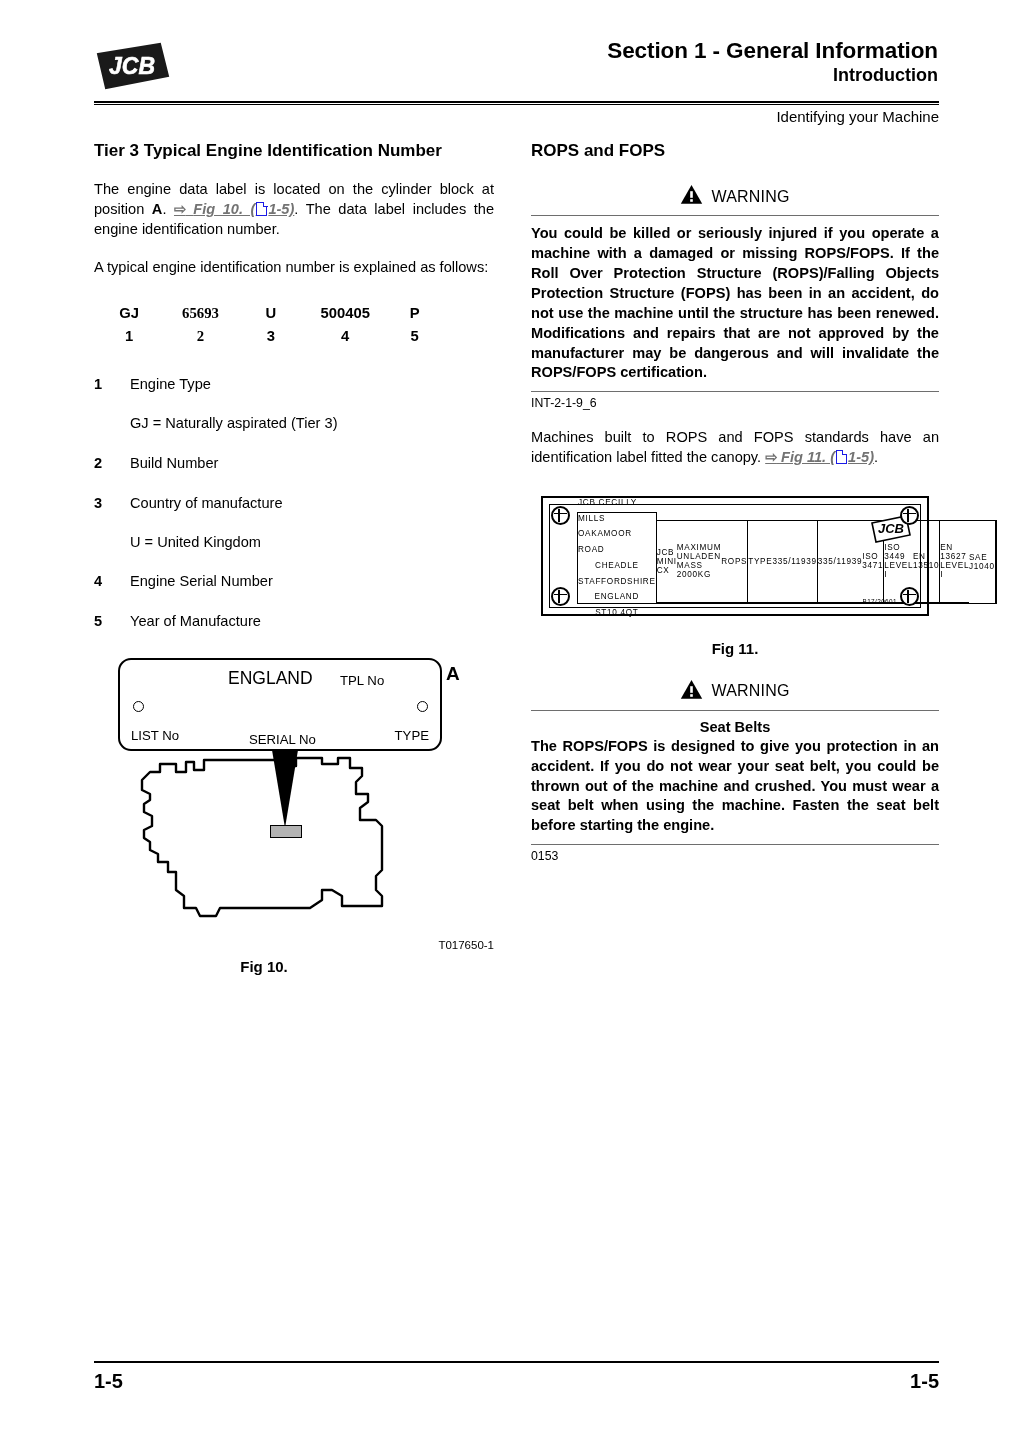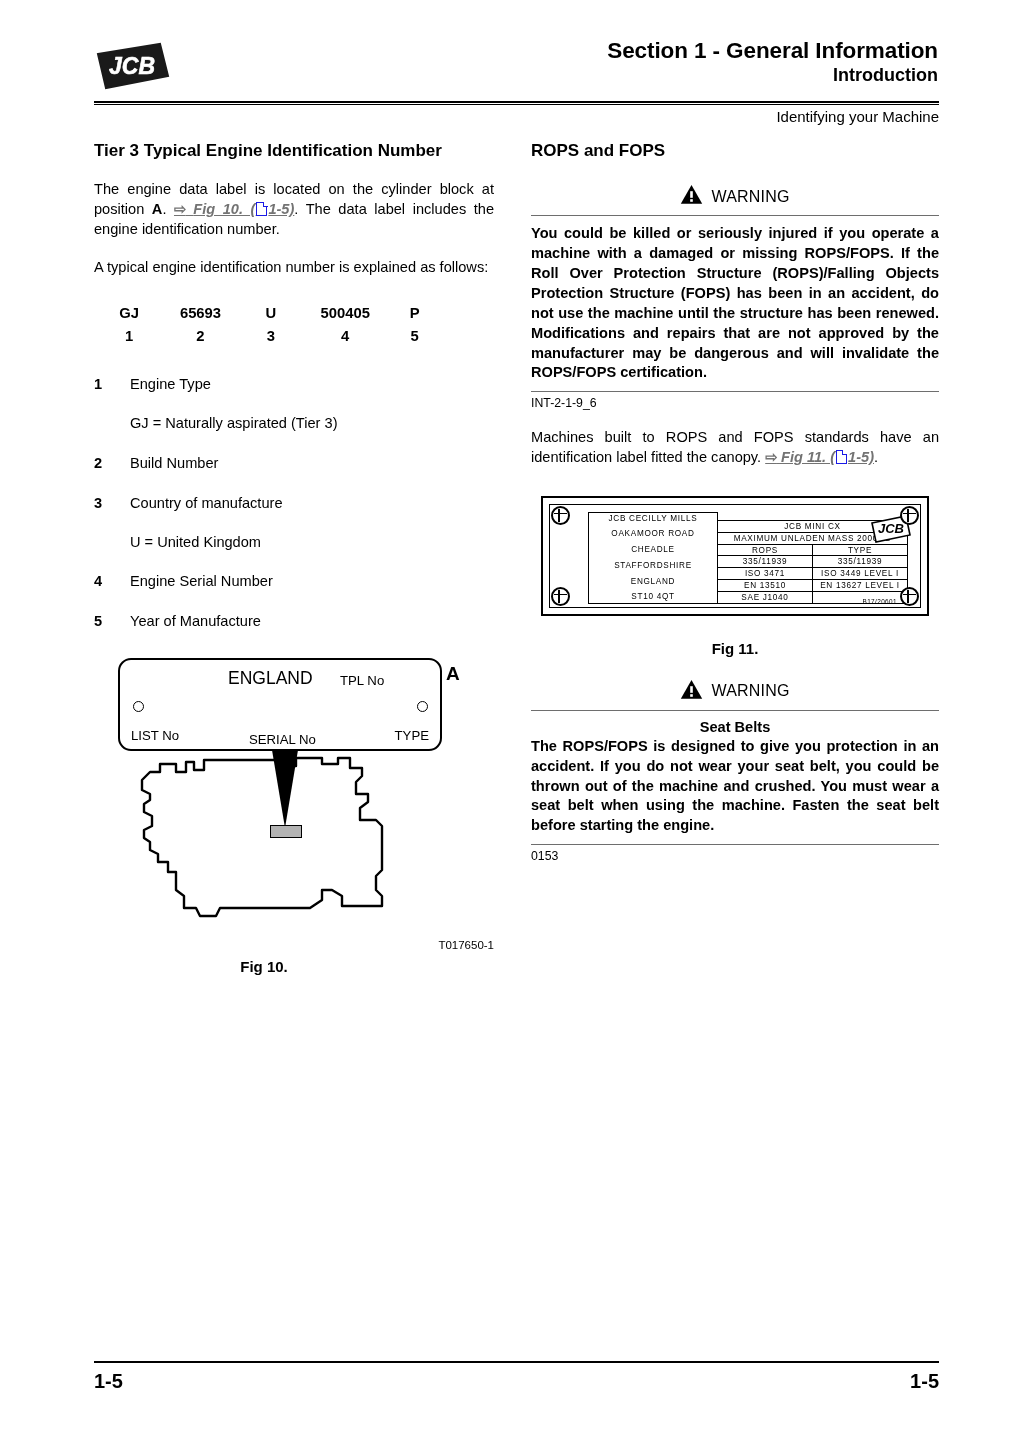--- a/index.html
+++ b/index.html
@@ -130,21 +130,21 @@
     width: 330px;
   }
   .idnum-row {
     display: flex;
     font-size: 14.8px;
     font-weight: bold;
     line-height: 1.6;
   }
   .idnum-row > span { text-align: center; }
   .c1 { width: 52px; }
-  .c2 { width: 96px; }
+  .c2 { width: 96px; font-family: Liberation Serif, serif; }
   .c3 { width: 50px; }
   .c4 { width: 104px; }
   .c5 { width: 40px; }
 
   
   .numlist { margin-top: 26px; }
   .nl-item {
     display: flex;
     font-size: 14.6px;
     line-height: 1.36;
@@ -329,22 +329,22 @@
   }
   .rivet::before { left: 1px; right: 1px; top: 5px; height: 1.6px; }
   .rivet::after { top: 1px; bottom: 1px; left: 5px; width: 1.6px; }
   .rivet.tl { left: 8px; top: 8px; }
   .rivet.tr { right: 8px; top: 8px; }
   .rivet.bl { left: 8px; bottom: 8px; }
   .rivet.br { right: 8px; bottom: 8px; }
 
   .rops-content {
     position: absolute;
-    left: 45px; top: 14px;
-    width: 320px; height: 92px;
+    left: 34px; top: 14px;
+    width: 348px; height: 92px;
     display: flex;
     font-family: "Liberation Sans", sans-serif;
   }
   .rops-addr {
     width: 130px;
     border: 1.2px solid #000;
     box-sizing: border-box;
     display: flex;
     flex-direction: column;
     justify-content: center;
@@ -352,21 +352,20 @@
     font-size: 8.2px;
     letter-spacing: 0.7px;
     line-height: 1.92;
   }
   .rops-table {
     flex: 1;
     border: 1.2px solid #000;
     border-left: none;
     box-sizing: border-box;
     display: flex;
-    flex-direction: column;
     margin-top: 8px;
   }
   .rt-row {
     display: flex;
     flex: 1;
     border-bottom: 1.1px solid #000;
   }
   .rt-row:last-child { border-bottom: none; }
   .rt-cell {
     flex: 1;

